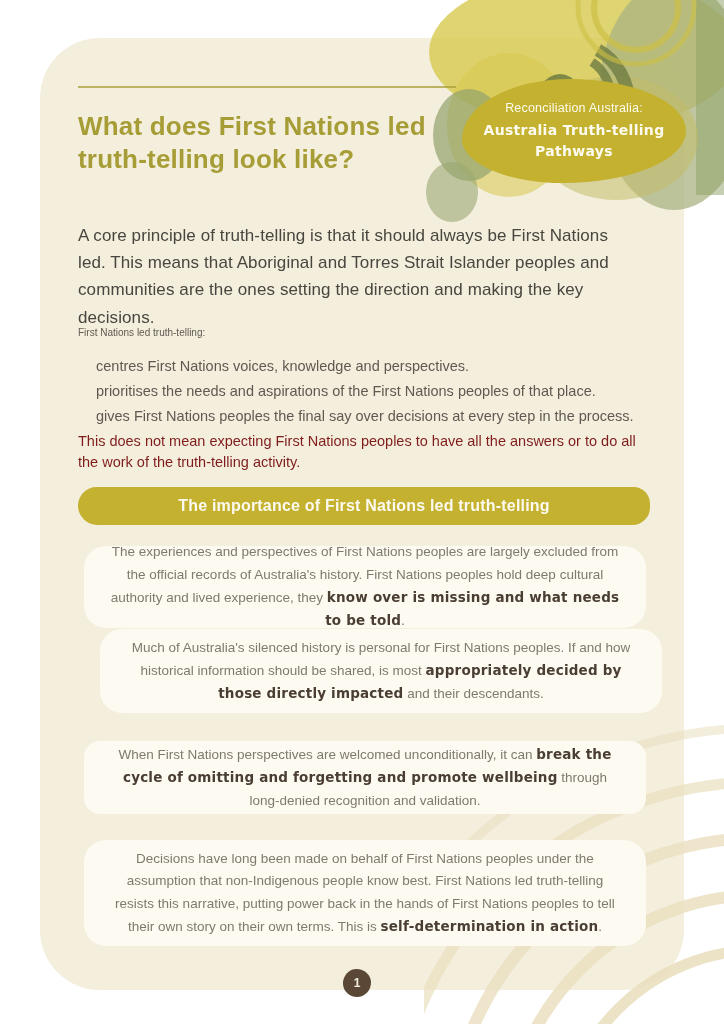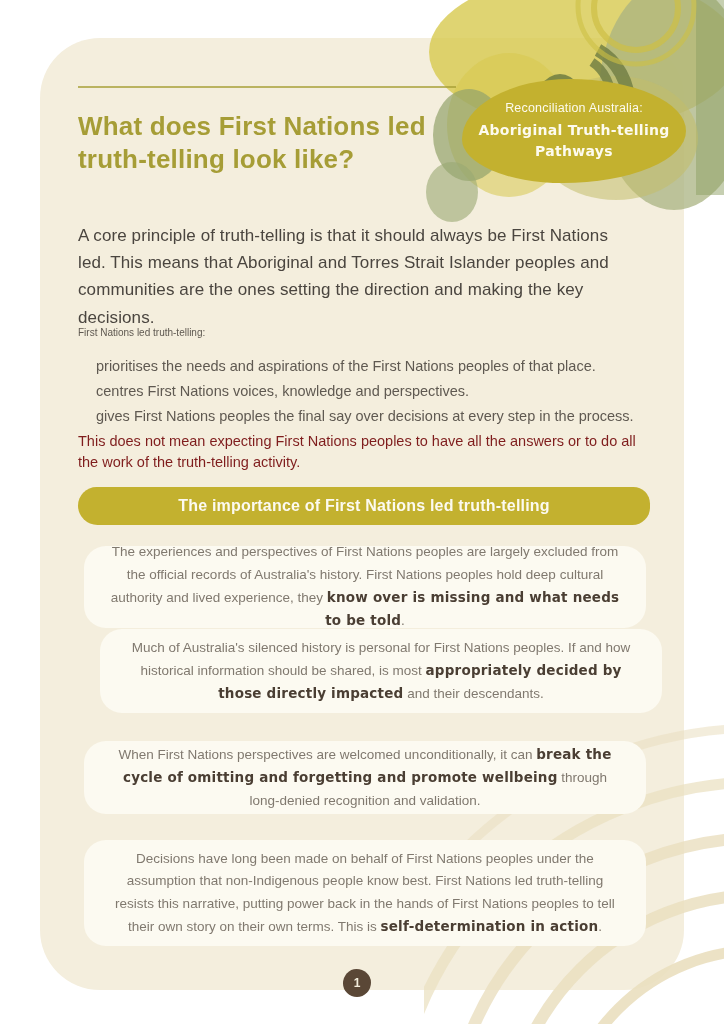--- a/index.html
+++ b/index.html
@@ -43,21 +43,21 @@
     position:absolute;left:84px;width:562px;background:#fcfaf1;border-radius:22px;
     display:flex;align-items:center;justify-content:center;
     text-align:center;color:#80796f;font-size:13.5px;line-height:1.65;
     padding:6px 24px;box-sizing:border-box;
   }
   .card .em{
     font-family:"DejaVu Sans",sans-serif;font-weight:bold;color:#4a3e33;letter-spacing:.2px;
   }
   .card-1{top:546px;height:82px;}
   .card-2{top:629px;height:84px;margin-left:16px;}
-  .card-3{top:741px;height:73px;}
+  .card-3{top:741px;height:73px;border-radius:16px;}
   .card-4{top:840px;height:106px;}
   .page-num{
     position:absolute;left:343px;top:969px;width:28px;height:28px;
     background:#5a4736;border-radius:48% 52% 50% 50%/52% 48% 52% 48%;
     display:flex;align-items:center;justify-content:center;
     color:#f4eedd;font-size:12px;font-weight:bold;
   }
 </style>
 </head>
 <body>
@@ -88,31 +88,31 @@
     <circle cx="336" cy="450" r="368" stroke="#eadfbf" stroke-width="11" fill="none" opacity="0.7"></circle>
     <circle cx="336" cy="450" r="422" stroke="#eadfbf" stroke-width="9" fill="none" opacity="0.55"></circle>
   </svg>
 
   <div class="rule"></div>
 
   <h1 class="title" style="margin:0">What does First Nations led truth-telling look like?</h1>
 
   <div class="badge">
     <div class="badge-sub">Reconciliation Australia:</div>
-    <div class="badge-line">Aboriginal Truth-telling</div>
+    <div class="badge-line">Australia Truth-telling</div>
     <div class="badge-line">Pathways</div>
   </div>
 
   <p class="intro" style="margin:0">A core principle of truth-telling is that it should always be First Nations led. This means that Aboriginal and Torres Strait Islander peoples and communities are the ones setting the direction and making the key decisions.</p>
 
   <div class="list-lead">First Nations led truth-telling:</div>
 
   <div class="list-items">
+    <div>centres First Nations voices, knowledge and perspectives.</div>
     <div>prioritises the needs and aspirations of the First Nations peoples of that place.</div>
-    <div>centres First Nations voices, knowledge and perspectives.</div>
     <div>gives First Nations peoples the final say over decisions at every step in the process.</div>
   </div>
 
   <div class="list-note">This does not mean expecting First Nations peoples to have all the answers or to do all the work of the truth-telling activity.</div>
 
   <div class="banner">
     <span>The importance of First Nations led truth-telling</span>
   </div>
 
   <div class="card card-1">

